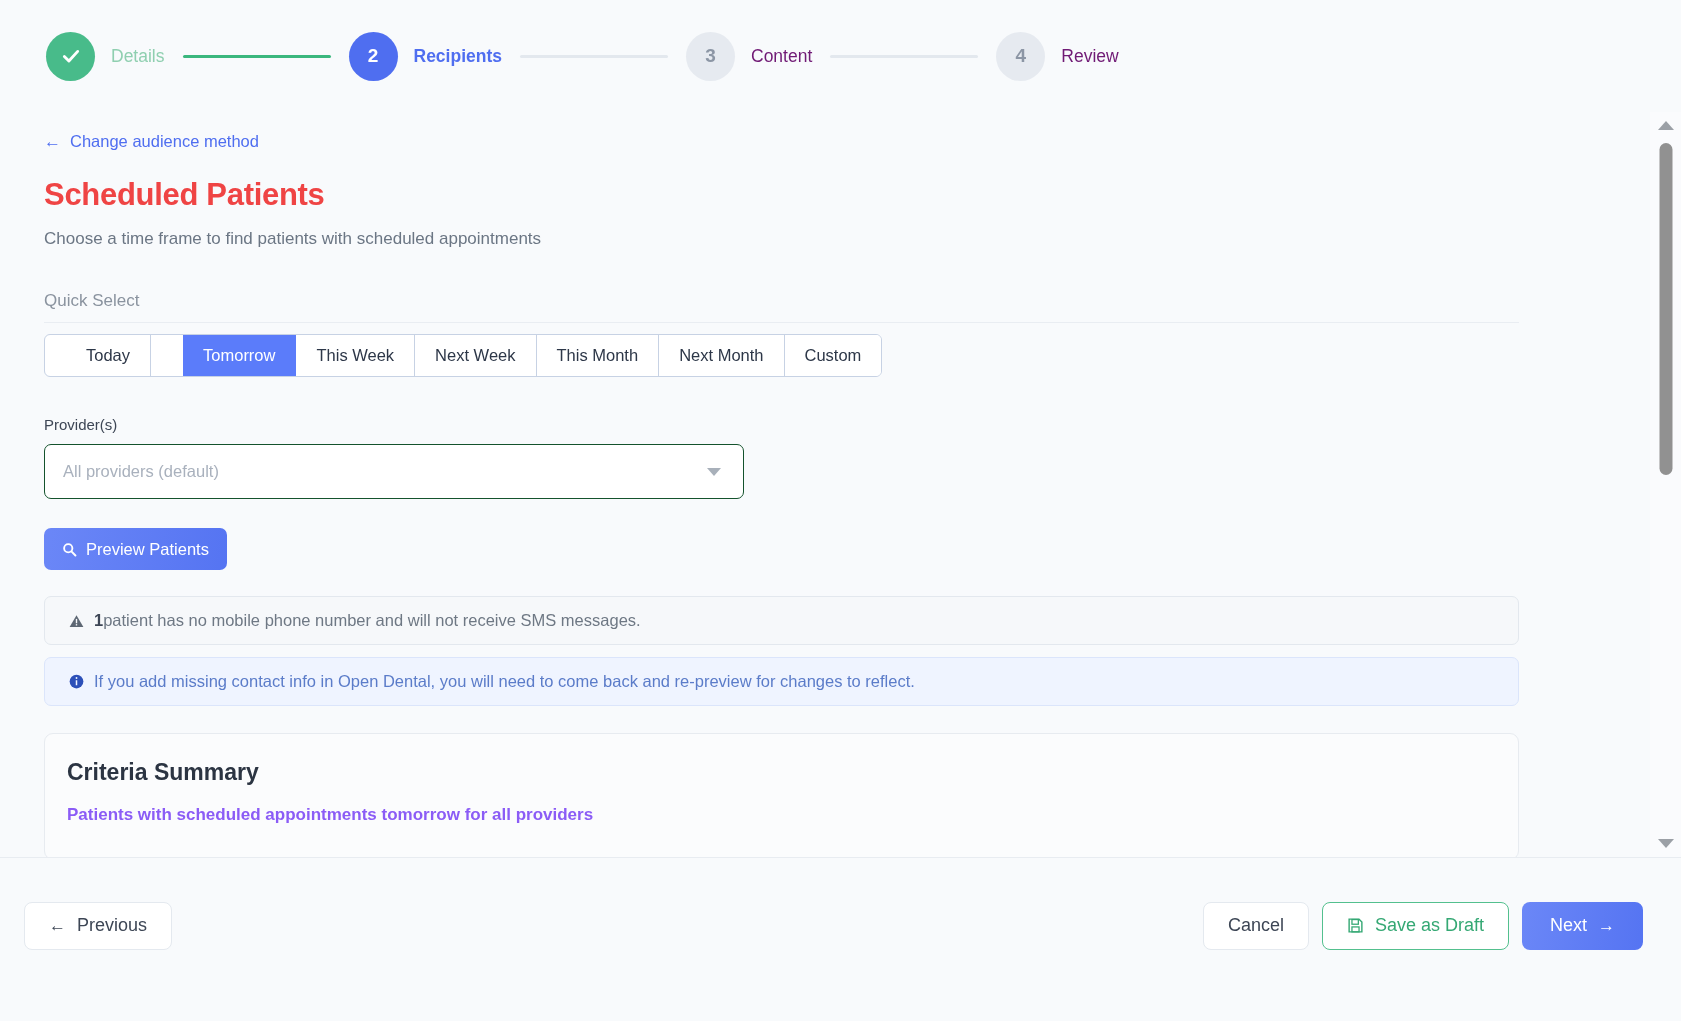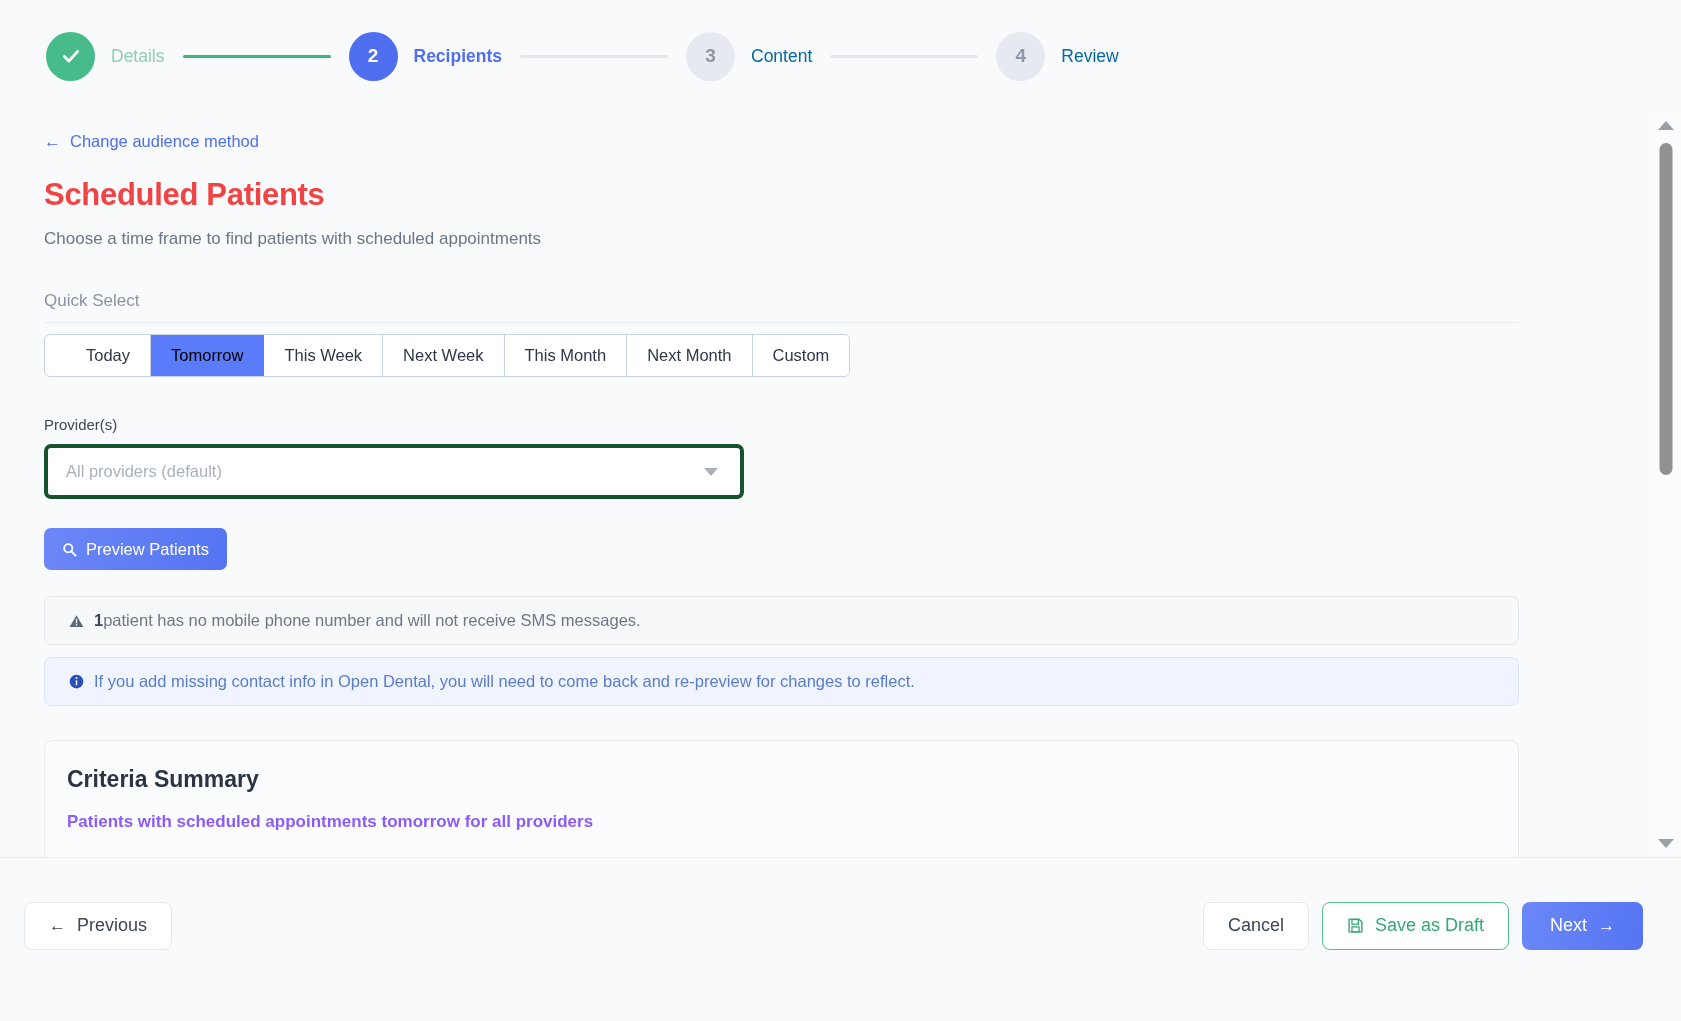--- a/index.html
+++ b/index.html
@@ -58,21 +58,21 @@
   .step-check {
     width: 20px; height: 20px; display:block;
   }
   .step-label {
     margin-left: 16px;
     font-size: 17.5px;
     white-space: nowrap;
   }
   .step-label.done { color: #8fcfb0; }
   .step-label.active { color: #4f6ef0; font-weight: bold; }
-  .step-label.todo { color: #0369a1; }
+  .step-label.todo { color: #701a75; }
   .step-bar {
     height: 3px;
     border-radius: 2px;
     margin: 0 18px;
     flex: 0 0 auto;
   }
   .step-bar.green { background: #3bb77e; width: 148px; }
   .step-bar.grey  { background: #e3e8ee; width: 148px; }
 
   
@@ -144,37 +144,38 @@
     border: none;
     border-right: 1px solid #c7d2e4;
     padding: 0 20px;
     height: 41px;
     cursor: pointer;
     white-space: nowrap;
   }
   .btn-group .qs:last-child { border-right: none; }
   .btn-group .qs.selected {
     background: #5b7cfa;
-    color: #000000;
+    color: #ffffff;
     border-right-color: #5b7cfa;
+    margin-left: 32px;
   }
 
   
   .field-label {
     font-size: 15px;
     color: #3d4655;
     margin-top: 39px;
   }
   .select-box {
     position: relative;
     margin-top: 11px;
     width: 700px;
     height: 55px;
     background: #ffffff;
-    border: 4px solid #14532d;
+    border: 1px solid #14532d;
     border-radius: 7px;
     display: flex;
     align-items: center;
     padding: 8px 18px;
     cursor: pointer;
   }
   .select-placeholder {
     font-size: 16.5px;
     color: #a9b1bd;
   }
@@ -232,21 +233,21 @@
   .alert-icon {
     margin-right: 10px;
     display: inline-flex;
     align-items: center;
   }
   .warn-tri { width: 15px; height: 14px; display:block; }
   .info-dot { width: 15px; height: 15px; display:block; }
 
   
   .card {
-    margin-top: 34px;
+    margin-top: 27px;
     width: 1475px;
     background: #fbfcfd;
     border: 1px solid #e7ebf0;
     border-radius: 9px;
     padding: 25px 22px 34px 22px;
   }
   .card-title {
     font-size: 23px;
     font-weight: bold;
     color: #2b3442;

